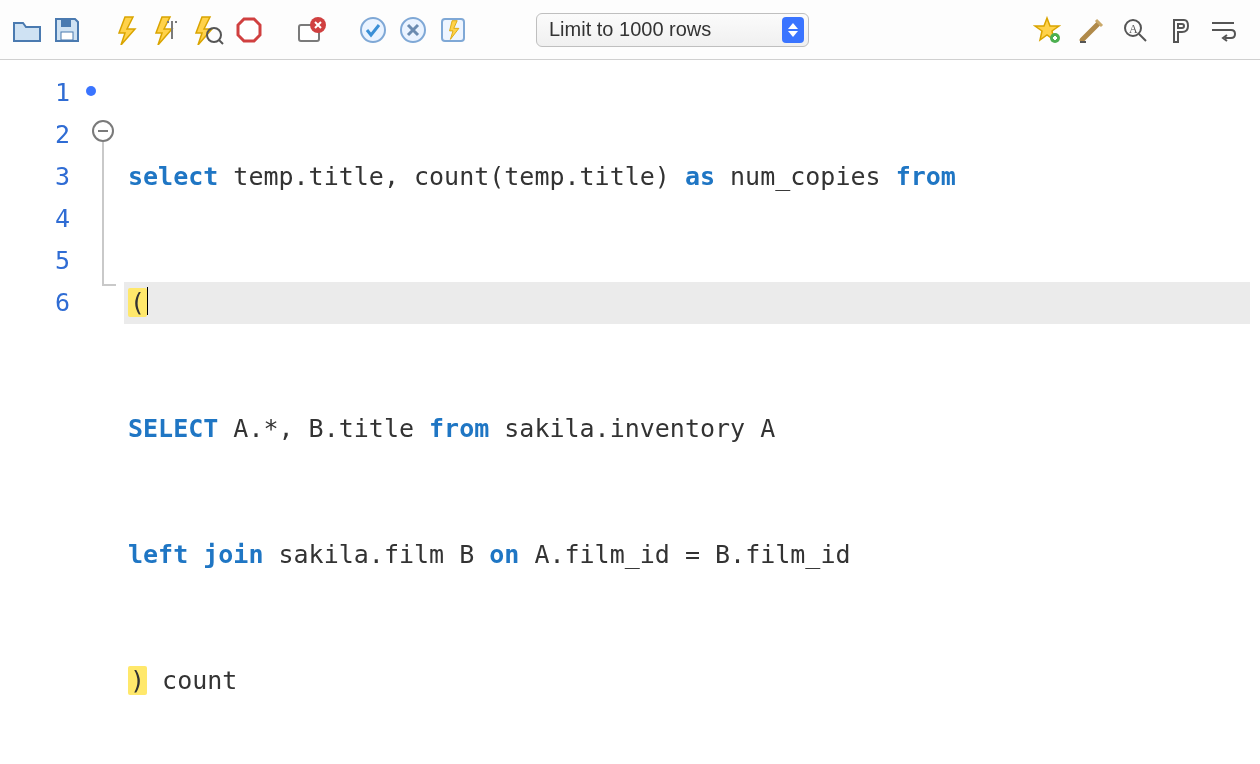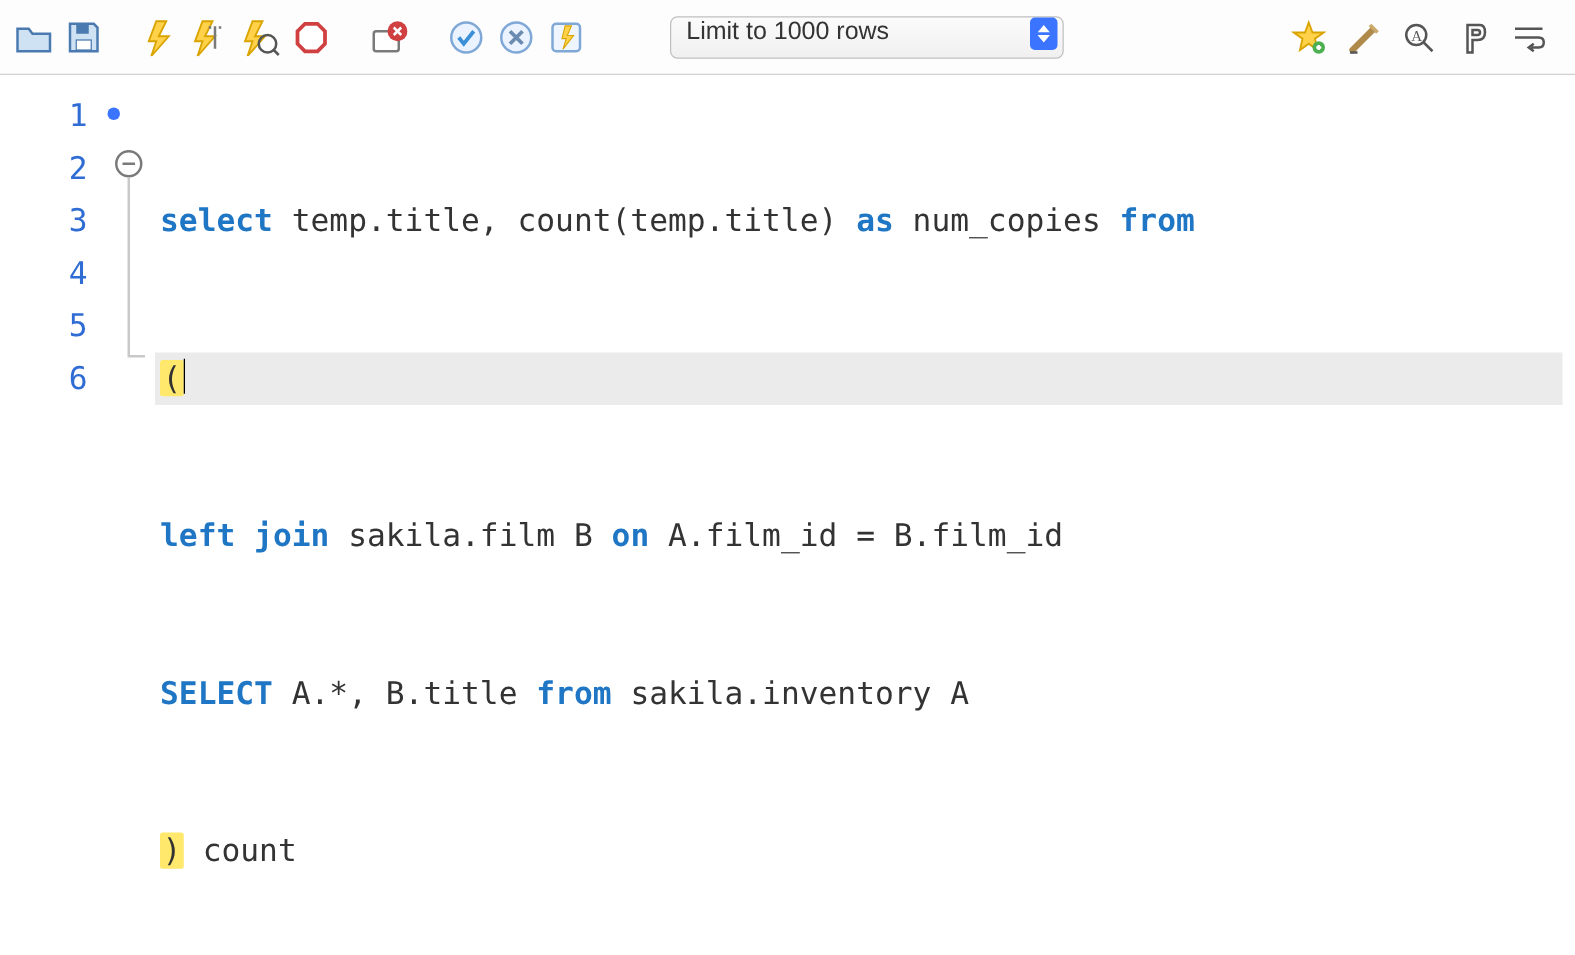--- a/index.html
+++ b/index.html
@@ -9,24 +9,24 @@
   .toolbar {
     display: flex; align-items: center; gap: 6px;
     height: 60px; padding: 0 10px;
     border-bottom: 1px solid #d0d0d0;
     background: #fdfdfd;
   }
   .tb-spacer { width: 16px; }
   .tb-btn { width: 34px; height: 34px; display:flex; align-items:center; justify-content:center; cursor:pointer; border-radius:4px; }
   .tb-select {
     margin-left: 60px;
-    height: 34px; width: 315px;
+    height: 34px; width: 273px;
     border: 1px solid #bfbfbf; border-radius: 6px;
     background: linear-gradient(#fbfbfb,#f0f0f0);
-    display:flex; justify-content:space-between;
+    display:flex; align-items:center; justify-content:space-between;
     padding: 0 4px 0 12px; font-size: 20px; color:#333;gap:24px;
   }
   .tb-select .arrows { width:22px; height:26px; background:#3a74ff; border-radius:4px; display:flex; flex-direction:column; align-items:center; justify-content:center; gap:2px;}
   .tb-select .arrows svg { display:block;}
   .tb-right { margin-left:auto; display:flex; gap:10px; align-items:center; padding-right:10px;}
 
   
   .editor { display:flex; font-family: "Menlo","Consolas",monospace; font-size: 25px; line-height: 42px; }
   .gutter { width: 82px; text-align:right; color:#2f6cd4; padding: 12px 12px 12px 0; user-select:none; }
   .gutter div { height:42px; }
@@ -172,18 +172,18 @@
   </div>
   <div class="fold-col">
     <div class="dot"></div>
     <div class="foldbtn"></div>
     <div class="foldline"></div>
     <div class="foldend"></div>
   </div>
   <div class="code">
     <div class="row"><span class="kw">select</span><span> temp.title, count(temp.title) </span><span class="kw">as</span><span> num_copies </span><span class="kw">from</span></div>
     <div class="row hl"><span class="bracket-hl">(</span><span class="caret"></span></div>
+    <div class="row"><span class="kw">SELECT</span><span> A.*, B.title </span><span class="kw">from</span><span> sakila.inventory A</span></div>
     <div class="row"><span class="kw">left join</span><span> sakila.film B </span><span class="kw">on</span><span> A.film_id = B.film_id</span></div>
-    <div class="row"><span class="kw">SELECT</span><span> A.*, B.title </span><span class="kw">from</span><span> sakila.inventory A</span></div>
     <div class="row"><span class="bracket-hl">)</span><span> count</span></div>
     
   </div>
 </div>
 
 </body></html>

